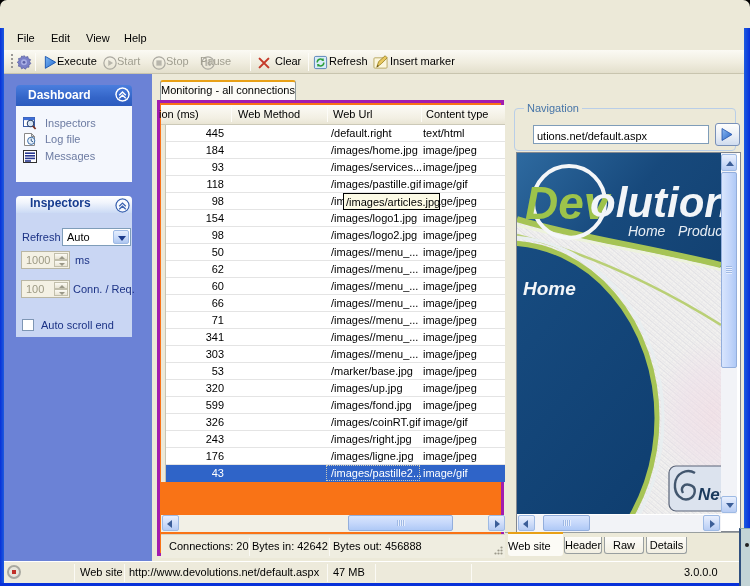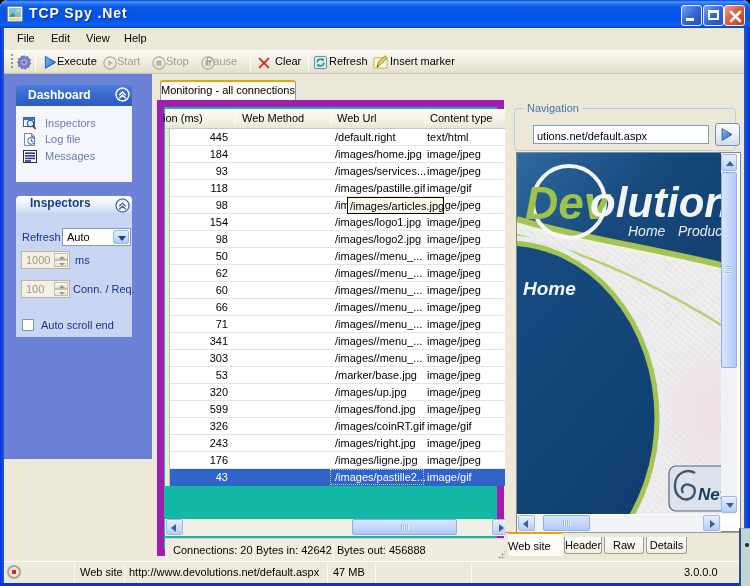--- a/index.html
+++ b/index.html
@@ -22,21 +22,21 @@
 
 #tbar{position:absolute;left:4px;top:50px;width:742px;height:24px;background:linear-gradient(180deg,#FBFAF4 0%,#F0EDDF 55%,#E3DFCC 100%);border-bottom:1px solid #C8C4AE}
 .grip{position:absolute;left:7px;top:4px;width:3px;height:16px;background:repeating-linear-gradient(180deg,#9a98950 0,#9A9895 2px,transparent 2px,transparent 4px);width:2px;background:repeating-linear-gradient(180deg,#9A9895 0,#9A9895 2px,transparent 2px,transparent 4px)}
 .tsep{position:absolute;top:3px;width:1px;height:18px;background:#C9C5B2;border-right:1px solid #FDFCF8}
 #tbar span{position:absolute;top:5px;color:#000}
 #tbar span.dis{color:#A09E90}
 .ticon{position:absolute;top:4px}
 
 #content{position:absolute;left:4px;top:74px;width:742px;height:487px;background:#ECE9D8}
 
-#lpanel{position:absolute;left:0;top:0;width:148px;height:385px;background:#6B82D6}
+#lpanel{position:absolute;left:0;top:0;width:148px;height:487px;background:#6B82D6}
 .pbox{position:absolute;left:12px;width:116px}
 .phead{position:absolute;left:0;top:0;width:116px;height:21px;border-radius:4px 4px 0 0;font-weight:bold;font-size:12px;line-height:21px}
 .pbody{position:absolute;left:0;top:21px;width:116px}
 #dash .phead{background:linear-gradient(180deg,#4A7EDE 0%,#3465C8 60%,#2C5BBE 100%);color:#fff;padding-left:12px}
 #dash .pbody{background:#F4F7FD;height:76px}
 #insp .phead{height:17px;line-height:15px;background:linear-gradient(180deg,#FFFFFF 0%,#F0F4FC 40%,#CBDAF5 100%);color:#173C8F;padding-left:14px}
 #insp .pbody{top:17px;background:#C9D6F3;height:124px}
 .chev{position:absolute;right:2px;top:2px;width:15px;height:15px;border-radius:50%}
 .ditem{position:absolute;left:7px;color:#6C7BA2;white-space:nowrap}
 .ditem svg{vertical-align:-3px;margin-right:8px}
@@ -46,21 +46,21 @@
 .cbtn{position:absolute;right:1px;top:1px;width:16px;height:14px;background:linear-gradient(180deg,#E5EEFD 0%,#CCDDFA 50%,#ADC6F0 100%);border:1px solid #9EBAE4;border-radius:2px}
 .spin{position:absolute;left:5px;width:49px;height:18px;background:#F4F1E4;border:1px solid #B9B6A4}
 .spin b{position:absolute;left:4px;top:2px;font-weight:normal;color:#9D9A84}
 .sbtns{position:absolute;right:1px;top:1px;width:14px;height:14px}
 .sbtn{position:absolute;left:0;width:14px;height:7px;background:linear-gradient(180deg,#FBFAF4,#E8E4D4);border:1px solid #C2BFAC}
 .arr{position:absolute;width:0;height:0}
 #cbx{position:absolute;left:6px;top:106px;width:12px;height:12px;background:#fff;border:1px solid #7E96B4}
 
 #ctr{position:absolute;left:153px;top:0;width:348px;height:483px}
 #tab1{position:absolute;left:3px;top:6px;width:136px;height:28px;background:#FCFBF6;border:1px solid #919B9C;border-bottom:none;border-radius:3px 3px 0 0;border-top:2px solid #E8A016;line-height:17px}
-#page1{position:absolute;left:0;top:26px;width:347px;height:456px;background:#14b8a6;border:7px solid #a21caf}
+#page1{position:absolute;left:0;top:26px;width:347px;height:456px;background:#f97316;border:3px solid #a21caf}
 #ghead{position:absolute;left:1px;top:2px;width:345px;height:20px;background:linear-gradient(180deg,#FCFBF7 0%,#F2EFE3 70%,#E9E5D4 100%);border-bottom:1px solid #CCC9B8}
 #ghead span{position:absolute;top:3px;color:#000}
 .hsep{position:absolute;top:2px;width:1px;height:15px;background:#D8D5C2;border-right:1px solid #FDFCF8}
 #rowhdr{position:absolute;left:1px;top:22px;width:5px;height:357px;background:#ECE9D8;border-right:1px solid #C6C3B2}
 .gvline{position:absolute;top:22px;width:1px;height:357px;background:#E4E4E4}
 .grow{position:absolute;left:6px;width:340px;height:17px;border-bottom:1px solid #E4E4E4;background:#fff;color:#000}
 .grow span{position:absolute;top:2px;white-space:nowrap;overflow:hidden}
 .cdur{right:282px;top:2px}
 .curl{left:165px;width:90px}
 .cct{left:257px;width:80px}
@@ -105,42 +105,20 @@
 #sicon i{position:absolute;left:3px;top:3px;width:4px;height:4px;background:#C03028}
 
 #bleft{position:absolute;left:0;top:28px;width:4px;height:558px;background:linear-gradient(90deg,#0831D9,#1D5BE0)}
 #bright{position:absolute;right:0;top:28px;width:6px;height:558px;background:linear-gradient(90deg,#1D5BE0,#0831D9)}
 #bbot{position:absolute;left:0;top:583px;width:750px;height:3px;background:#0831D9}
 
 #ovl{position:absolute;left:739px;top:528px;width:11px;height:58px;background:#C3D4D6;border-left:2px solid #30507E;border-top:1px solid #8FAFB2;z-index:9}
 #ovl i{position:absolute;left:4px;top:14px;width:4px;height:4px;background:#222;border-radius:50%}
 </style></head><body>
 <div id="win">
- <div id="title">
-  <svg id="ticon" viewBox="0 0 16 16">
-        <rect x="0.5" y="0.5" width="15" height="15" rx="1" fill="#F6F3EC" stroke="#8A8A8A"></rect>
-        <rect x="2" y="2" width="12" height="9" fill="#7EC3E8"></rect>
-        <path d="M2,11 L6,6 L9,11 Z" fill="#4E9C52"></path>
-        <path d="M7,11 L10,7.5 L14,11 Z" fill="#8FBF6A"></path>
-        <circle cx="11.4" cy="4.6" r="1.6" fill="#F2D75C"></circle>
-        <rect x="2" y="12" width="12" height="2.5" fill="#D8D2C2"></rect>
-      </svg>
-  <div id="ttext">TCP Spy .Net</div>
-  <div class="tbtn" id="bmin">
-        <i></i>
-      </div>
-  <div class="tbtn" id="bmax">
-        <i></i>
-      </div>
-  <div class="tbtn" id="bclose">
-        <svg width="15" height="15" viewBox="0 0 15 15">
-          <path d="M3,3 L12,12 M12,3 L3,12" stroke="#fff" stroke-width="2.6" stroke-linecap="round"></path>
-        </svg>
-      </div>
- </div>
  <div id="menu">
   <span style="left:13px">File</span>
       <span style="left:47px">Edit</span>
       <span style="left:82px">View</span>
       <span style="left:120px">Help</span>
  </div>
  <div id="tbar">
   <div class="grip"></div>
   <svg class="ticon" viewBox="0 0 16 16" width="16" height="16" style="left:12px;top:4px">
         <path d="M8 1.5 L9.6 3.2 L11.8 2.5 L12.4 4.8 L14.6 5.6 L13.6 7.7 L14.9 9.6 L12.9 10.9 L13 13.2 L10.7 13.2 L9.5 15.2 L7.6 13.9 L5.5 14.8 L4.7 12.6 L2.4 12.2 L2.9 9.9 L1.2 8.3 L3 6.8 L2.5 4.5 L4.8 4.2 L5.7 2 L7.8 2.9 Z" fill="#7A80C8" stroke="#565C9E" stroke-width="0.7"></path>
@@ -166,21 +144,21 @@
   <svg class="ticon" viewBox="0 0 16 16" width="14" height="14" style="left:148px;top:6px">
         <circle cx="8" cy="8" r="7" fill="none" stroke="#ABA9A0" stroke-width="1.4"></circle>
         <rect x="5" y="5" width="6" height="6" fill="#B8B6AC"></rect>
       </svg>
   <span class="dis" style="left:162px">Stop</span>
   <svg class="ticon" viewBox="0 0 16 16" width="14" height="14" style="left:197px;top:6px">
         <circle cx="8" cy="8" r="7" fill="none" stroke="#ABA9A0" stroke-width="1.4"></circle>
         <rect x="5" y="4.6" width="2.2" height="6.8" fill="#B8B6AC"></rect>
         <rect x="8.8" y="4.6" width="2.2" height="6.8" fill="#B8B6AC"></rect>
       </svg>
-  <span class="dis" style="left:202px">Pause</span>
+  <span class="dis" style="left:196px">Pause</span>
   <div class="tsep" style="left:246px"></div>
   <svg class="ticon" viewBox="0 0 16 16" width="14" height="14" style="left:253px;top:6px">
         <path d="M3,3 L13,13 M13,3 L3,13" stroke="#C43A2A" stroke-width="2.4" stroke-linecap="round"></path>
       </svg>
   <span style="left:271px">Clear</span>
   <div class="tsep" style="left:304px"></div>
   <svg class="ticon" viewBox="0 0 16 16" width="15" height="15" style="left:309px;top:5px">
         <rect x="1.5" y="1.5" width="13" height="13" rx="1.5" fill="#D8EBF8" stroke="#5580B8"></rect>
         <path d="M4.5,8 A3.5,3.5 0 0 1 11,6 M11.5,8 A3.5,3.5 0 0 1 5,10" fill="none" stroke="#2E9E38" stroke-width="1.6"></path>
         <path d="M11,3.2 L11.6,6.4 L8.6,5.6 Z" fill="#2E9E38"></path>

